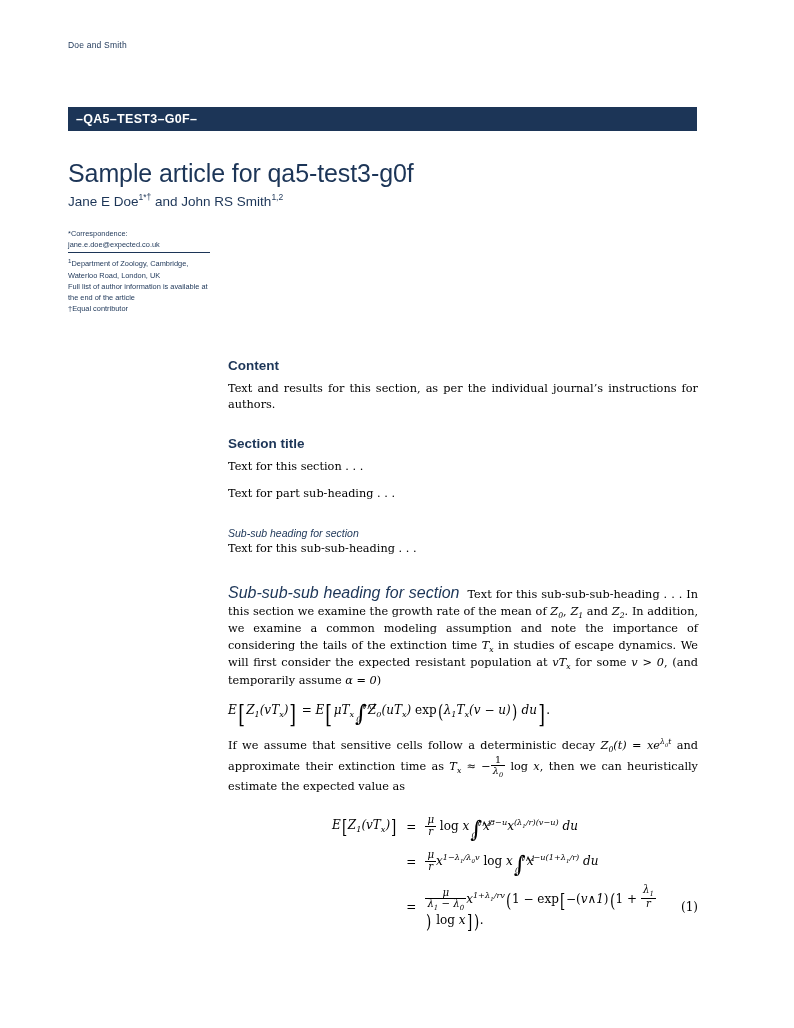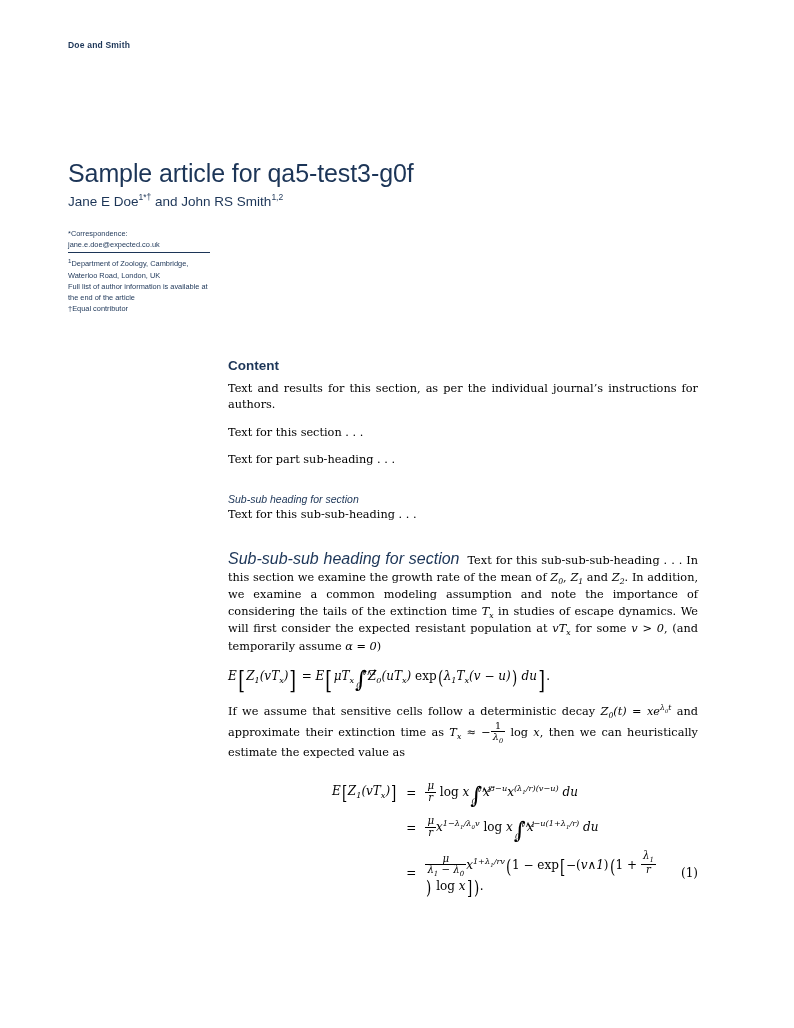--- a/index.html
+++ b/index.html
@@ -17,21 +17,21 @@
   }
   .page {
     position: absolute;
     inset: 0;
   }
   .runhead {
     position: absolute;
     left: 68px;
     top: 40px;
     font-size: 8.5px;
-    font-weight: bold;
+    font-weight: normal;
     letter-spacing: 0.2px;
     color: #1c3557;
   }
   .titlebar {
     position: absolute;
     left: 68px;
     top: 107px;
     width: 629px;
     height: 24px;
     background: #1c3557;
@@ -232,20 +232,23 @@
   .eqtable td.rhs { text-align: left; width: 50%; }
   .eqtable td.num { text-align: right; width: 8%; font-style: normal; }
 </style>
 </head>
 <body>
 
 <div class="page">
 
   <div class="runhead">Doe and Smith</div>
 
+  <div class="titlebar">
+    <span>–QA5–TEST3–G0F–</span>
+  </div>
 
   <h1 class="article-title">Sample article for qa5-test3-g0f</h1>
 
   <div class="authors">
     <span>Jane E Doe</span><sup>1*†</sup><span> and John RS Smith</span><sup>1,2</sup>
   </div>
 
   <div class="sidenotes">
     <div>*Correspondence:</div>
     <div>jane.e.doe@expected.co.uk</div>
@@ -254,20 +257,21 @@
     <div>Full list of author information is available at the end of the article</div>
     <div><span class="dagger">†</span><span>Equal contributor</span></div>
   </div>
 
 
   <div class="body">
 
     <h2>Content</h2>
     <p>Text and results for this section, as per the individual journal’s instructions for authors.</p>
 
+    <h2 class="sec">Section title</h2>
     <p>Text for this section . . .</p>
 
     <p>Text for part sub-heading . . .</p>
 
     <h4>Sub-sub heading for section</h4>
     <p>Text for this sub-sub-heading . . .</p>
 
     <p style="margin-top:24px">
       <span class="runin">Sub-sub-sub heading for section</span>&nbsp;&nbsp;Text for this sub-sub-sub-heading . . . In this section we examine the growth rate of the mean of <span class="math">Z<sub>0</sub></span>, <span class="math">Z<sub>1</sub></span> and <span class="math">Z<sub>2</sub></span>. In addition, we examine a common modeling assumption and note the importance of considering the tails of the extinction time <span class="math">T<sub>x</sub></span> in studies of escape dynamics. We will first consider the expected resistant population at <span class="math">vT<sub>x</sub></span> for some <span class="math">v &gt; 0</span>, (and temporarily assume <span class="math">α = 0</span>)
     </p>

